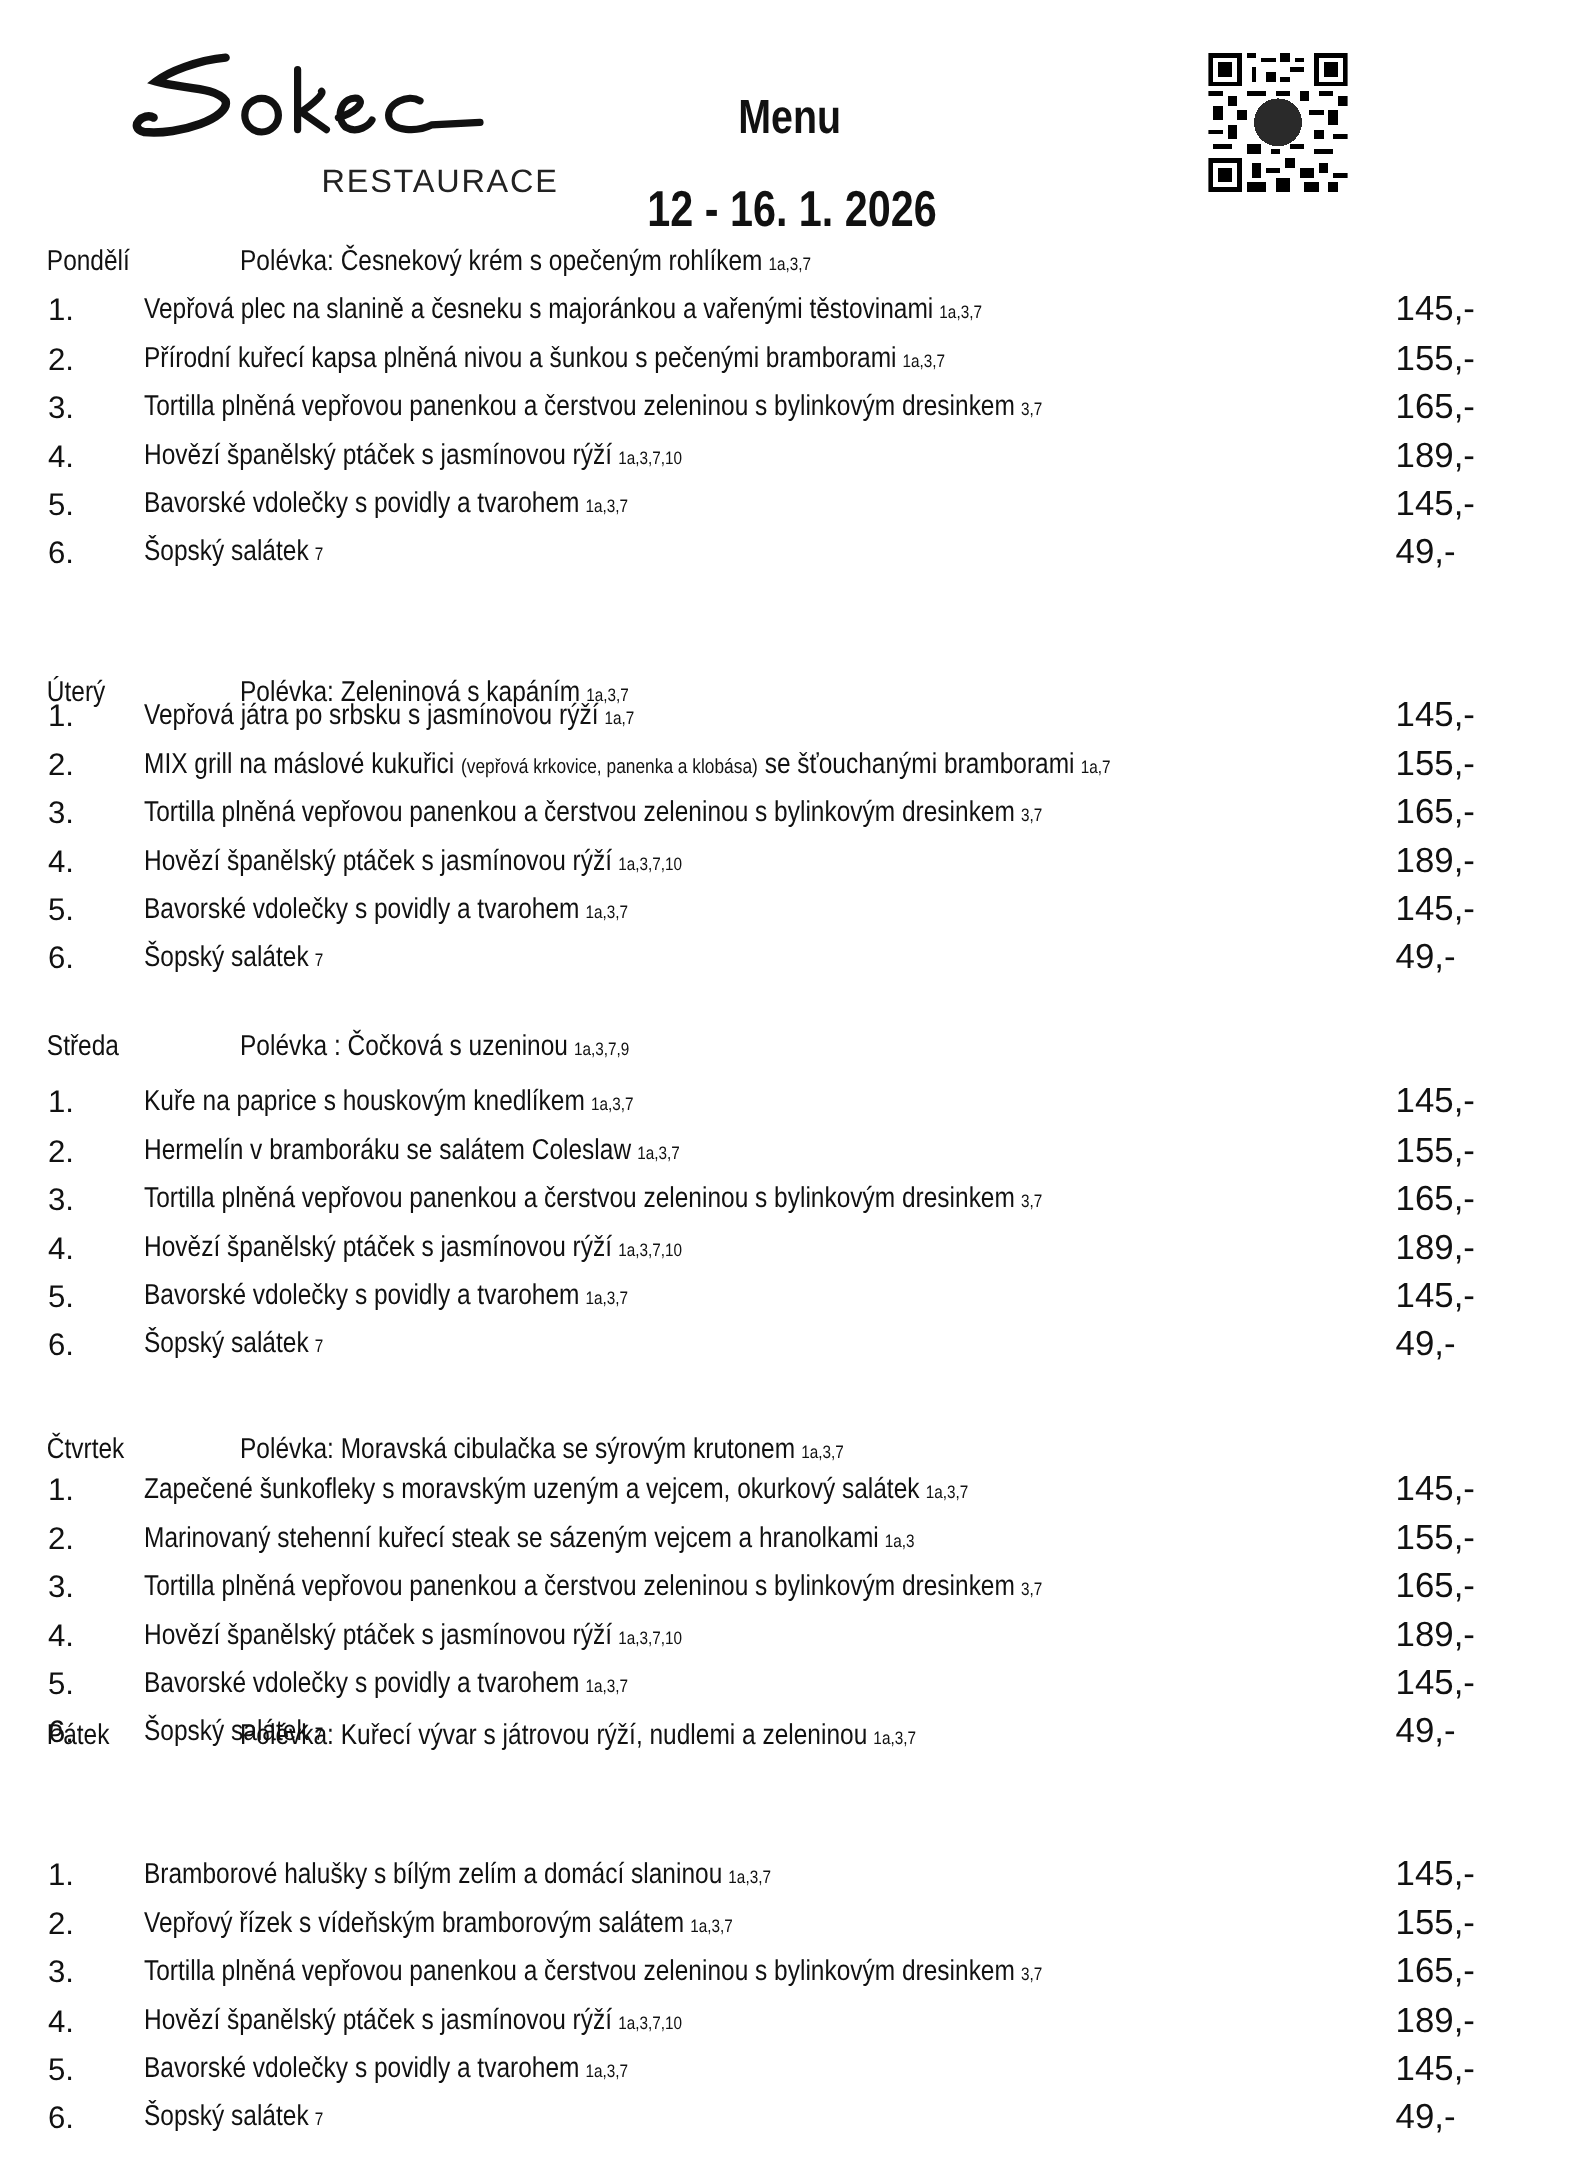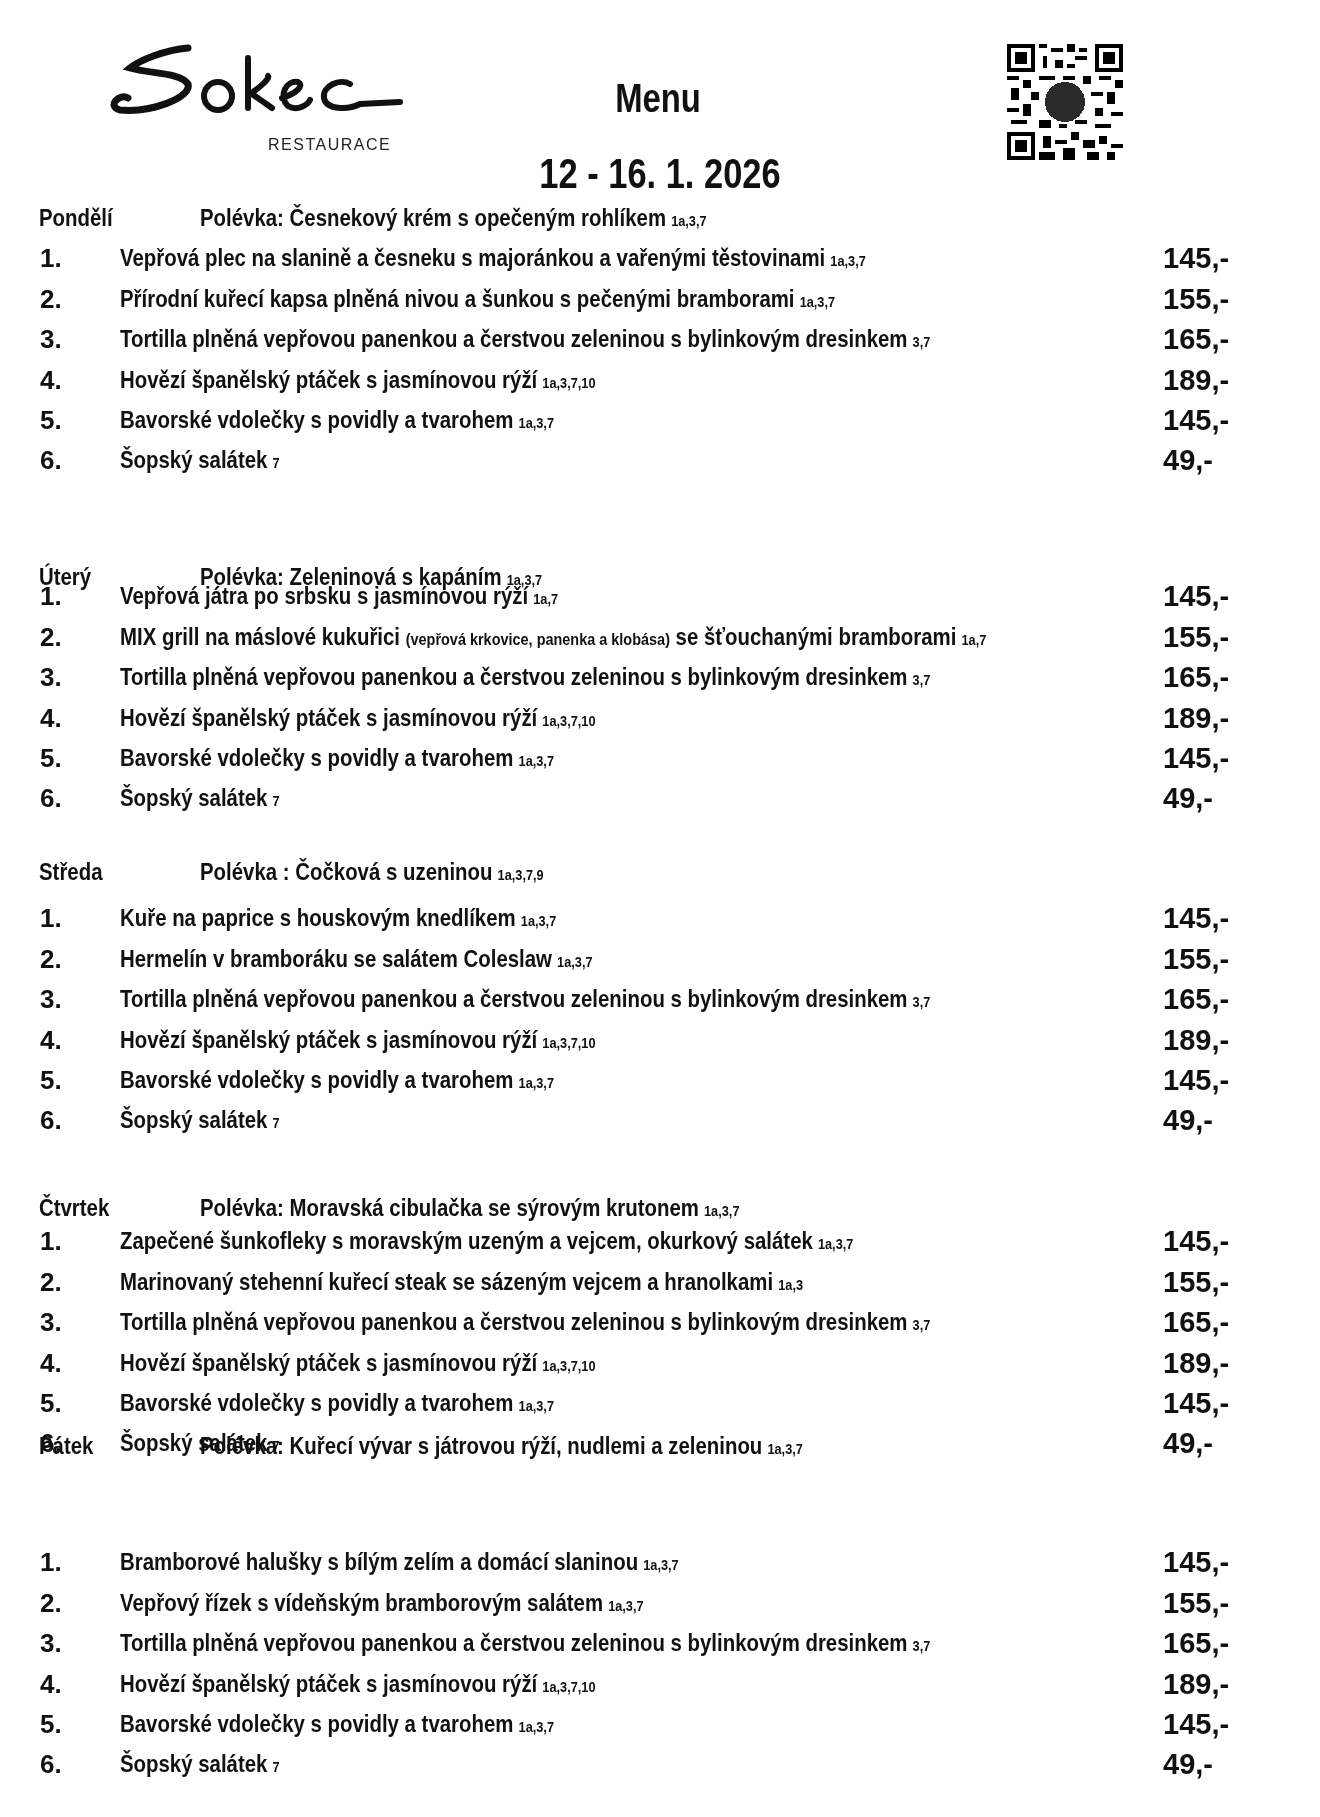--- a/index.html
+++ b/index.html
@@ -1,25 +1,25 @@
 <!DOCTYPE html>
 <html><head>
   <meta charset="utf-8">
   <style>
     html, body { margin: 0; padding: 0; background: #ffffff; }
     body { width: 1320px; height: 1817px; position: relative; overflow: hidden; color: #111; font-family: "Liberation Sans Narrow", "Liberation Sans", sans-serif; }
     .logo { position: absolute; left: 110px; top: 38px; width: 320px; height: 130px; }
     .logo svg { position: absolute; left: 0; top: 0; }
-    .logo .sub { position: absolute; left: 158px; top: 98px; font-family: "Liberation Sans", sans-serif; font-size: 16px; letter-spacing: 1.5px; color: #222; }
+    .logo .sub { position: absolute; left: 158px; top: 98px; font-family: "Liberation Sans", sans-serif; font-size: 27px; letter-spacing: 1.5px; color: #222; }
     .title { position: absolute; left: 0; width: 1320px; text-align: center; font-family: "Liberation Sans", sans-serif; font-weight: bold; transform-origin: center; }
     .title.menu { top: 76px; font-size: 40px; left: 0; transform: scaleX(0.82); margin-left: -2px; }
     .title.date { top: 150px; font-size: 42px; transform: scaleX(0.82); }
     .qr { position: absolute; left: 1007px; top: 44px; width: 116px; height: 116px; }
     .content { position: absolute; left: 0; top: 0; width: 1320px; }
-    .row { position: absolute; left: 0; width: 1224px; height: 40px; font-size: 24px; line-height: 40px; white-space: nowrap; font-weight: bold; }
+    .row { position: absolute; left: 0; width: 1224px; height: 40px; font-size: 24px; line-height: 40px; white-space: nowrap; }
     .row .day { position: absolute; left: 39px; transform: scaleX(0.85); transform-origin: left; }
     .row .soup { position: absolute; left: 200px; transform: scaleX(0.85); transform-origin: left; }
     .row .num { position: absolute; left: 40px; font-size: 26px; }
     .row .name { position: absolute; left: 120px; transform: scaleX(0.85); transform-origin: left; }
     .row .price { position: absolute; left: 1163px; font-size: 29px; }
     .allergen { font-size: 15px; margin-left: 6px; }
     .paren { font-size: 17px; }
   </style>
 </head>
 <body>

